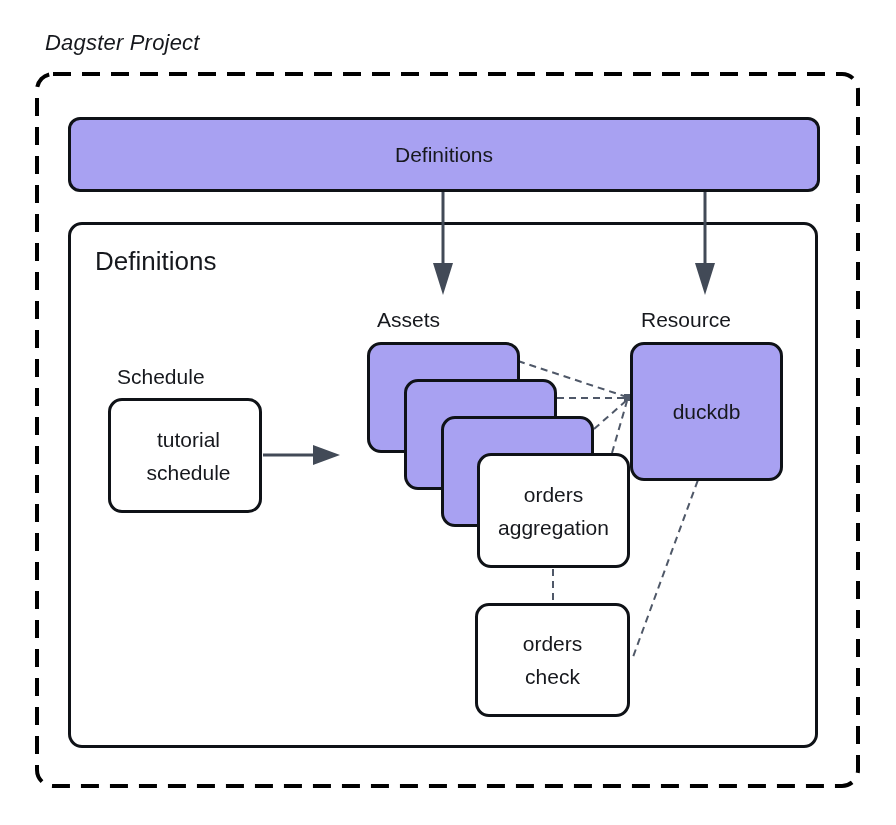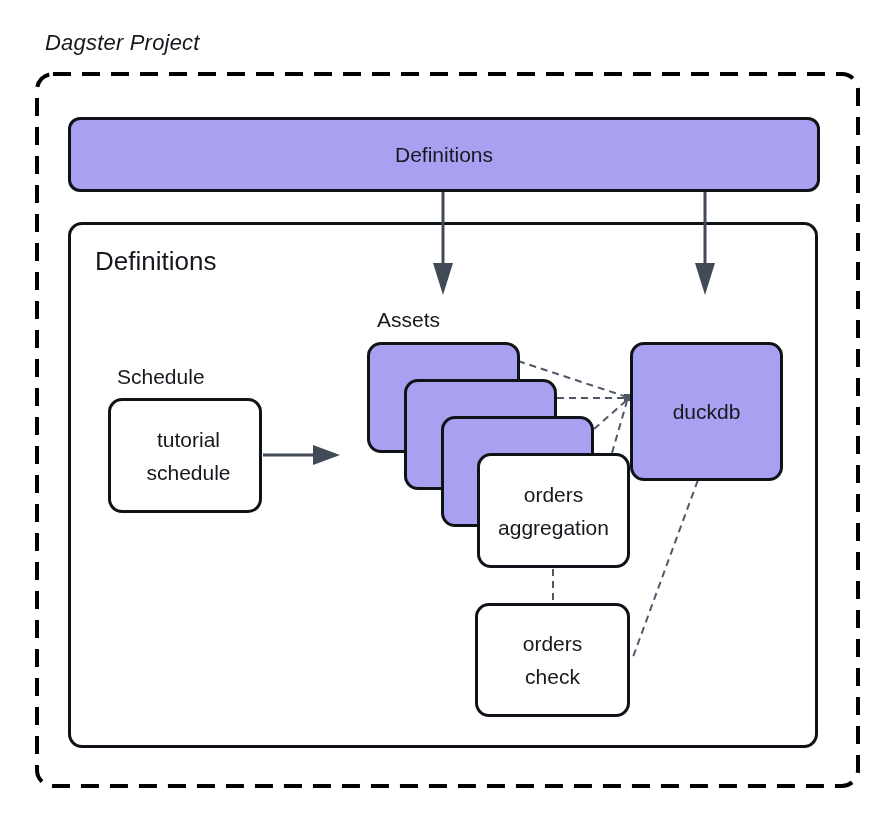--- a/index.html
+++ b/index.html
@@ -114,20 +114,21 @@
     <rect class="junction" x="624" y="394" width="7" height="7"></rect>
   </svg>
 
   <div class="abs components-bar">
     <span>Definitions</span>
   </div>
 
   <div class="abs definitions-label">Definitions</div>
 
   <div class="abs section-label assets-label">Assets</div>
+  <div class="abs section-label resource-label">Resource</div>
   <div class="abs section-label schedule-label">Schedule</div>
 
   <div class="abs card purple asset-card-1"></div>
   <div class="abs card purple asset-card-2"></div>
   <div class="abs card purple asset-card-3"></div>
 
   <div class="abs card white orders-aggregation">
     <span>orders
 aggregation</span>
   </div>

